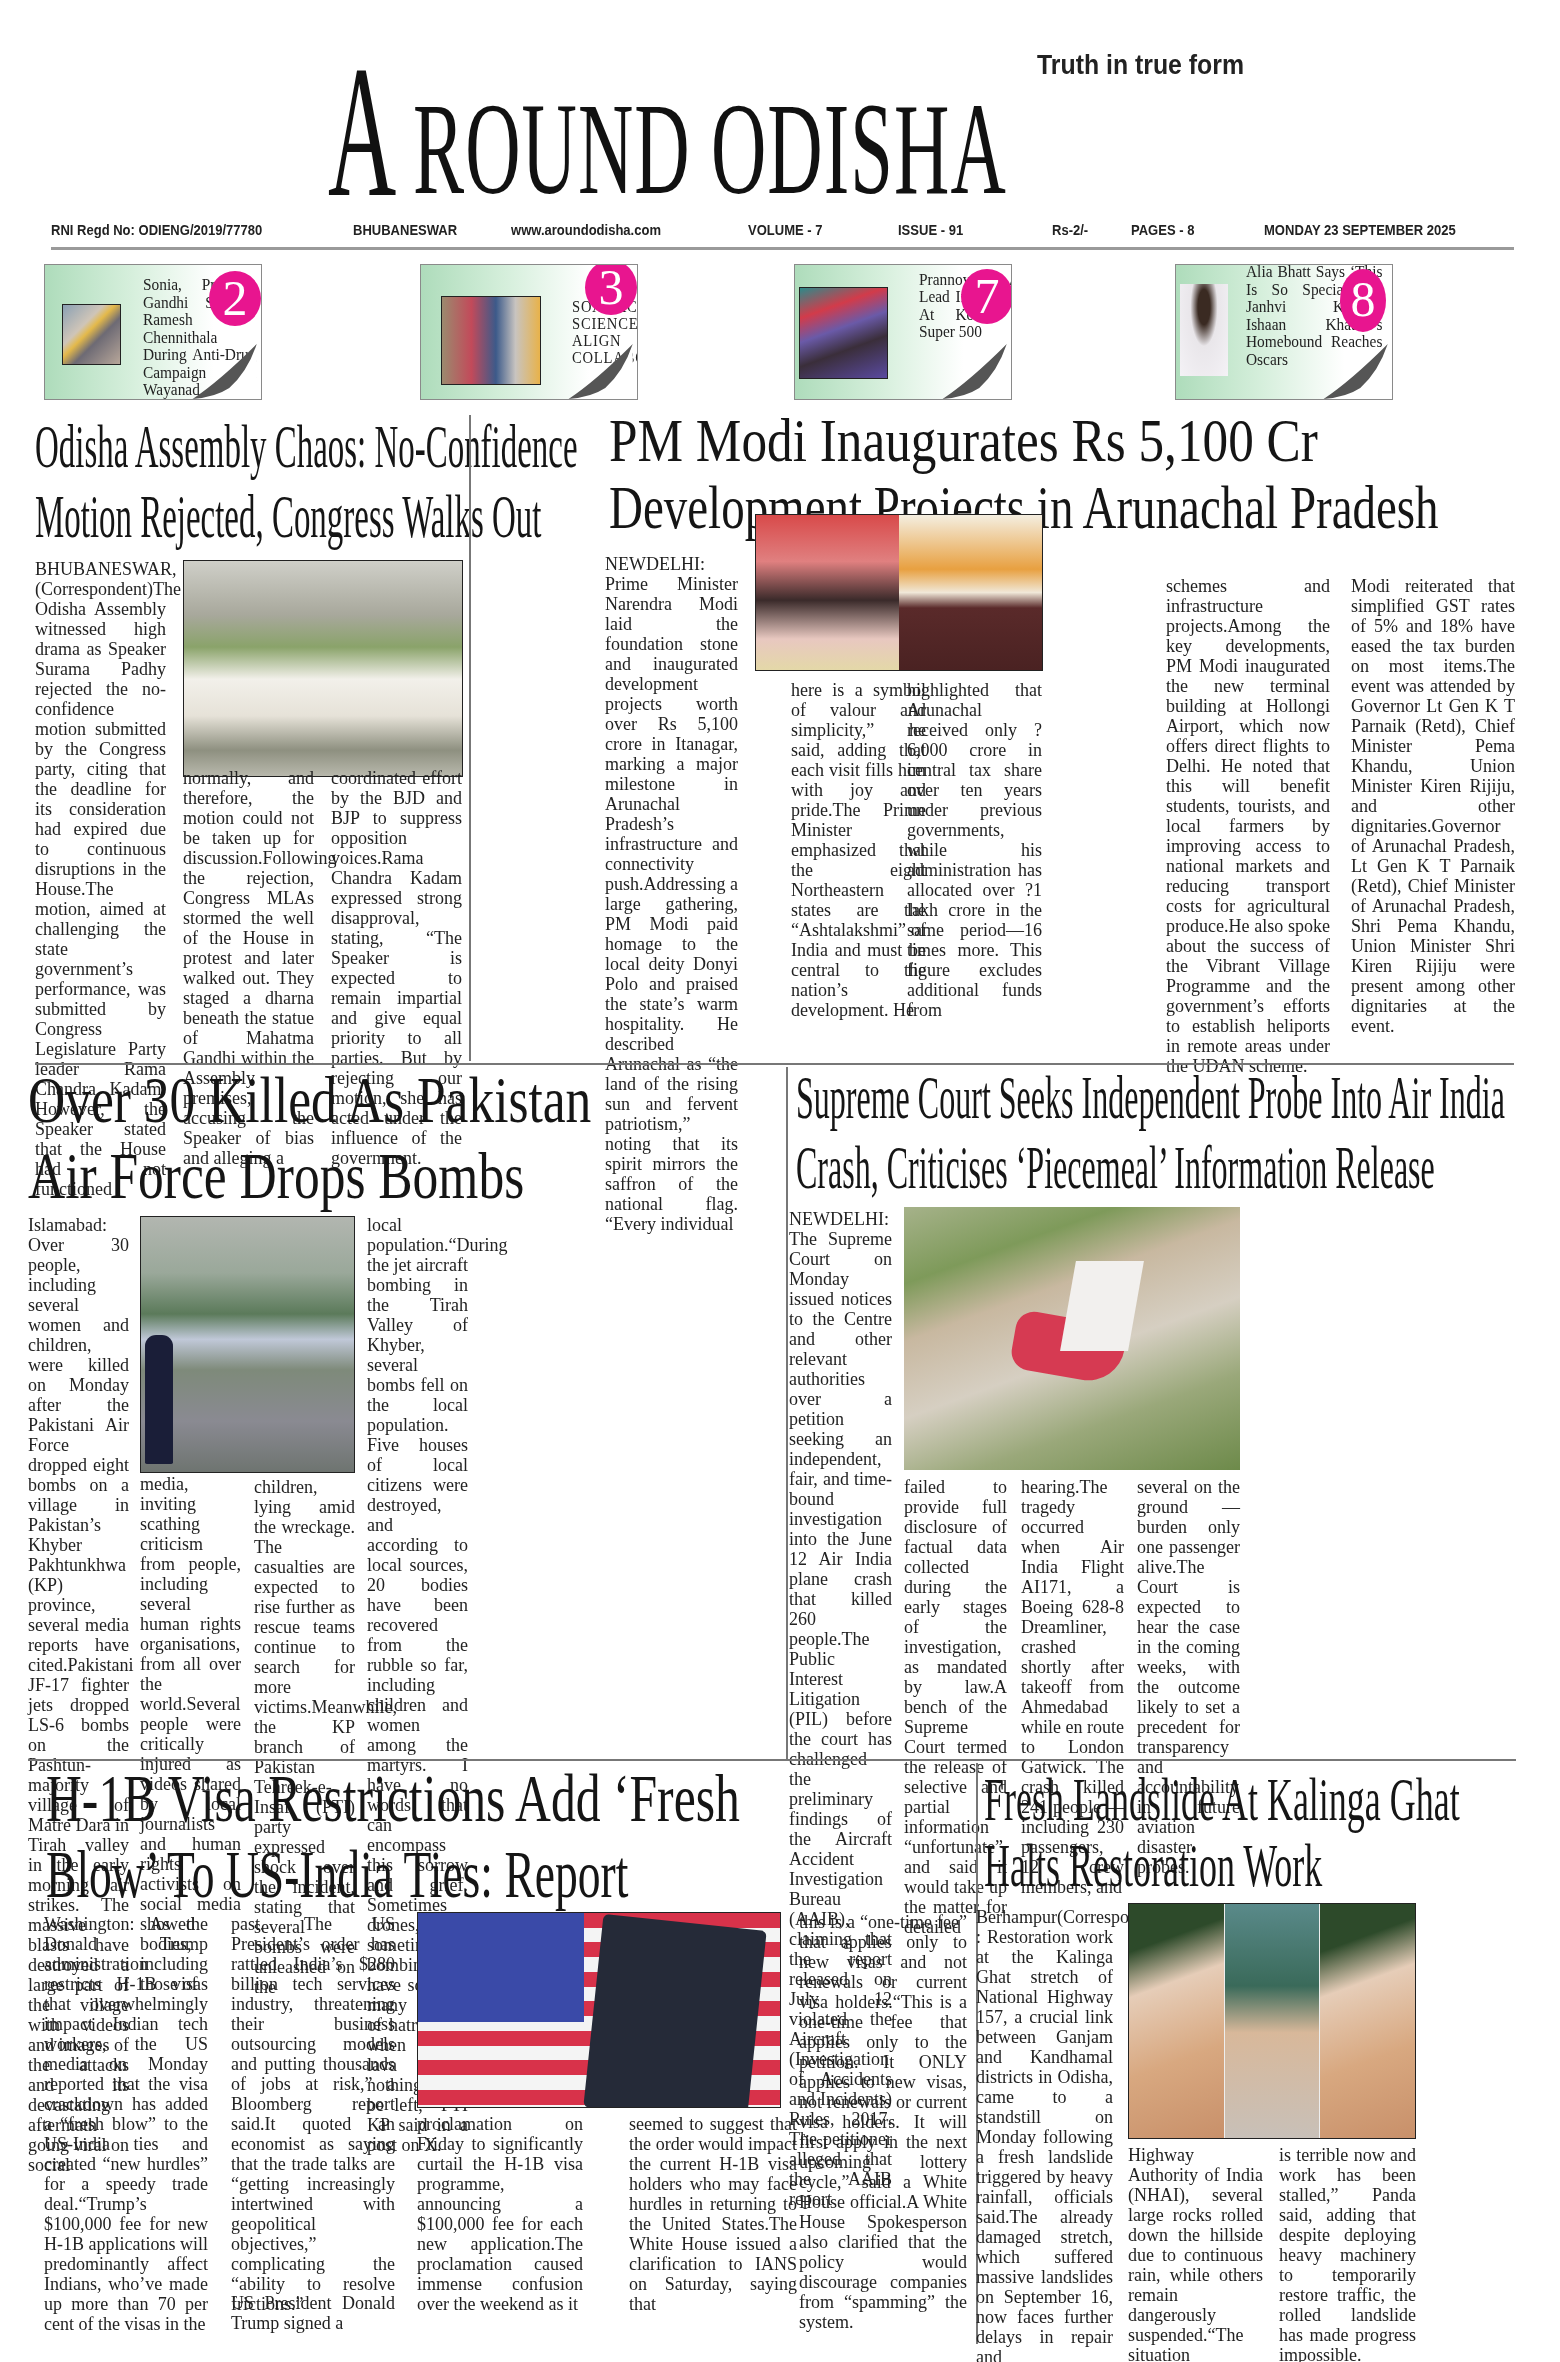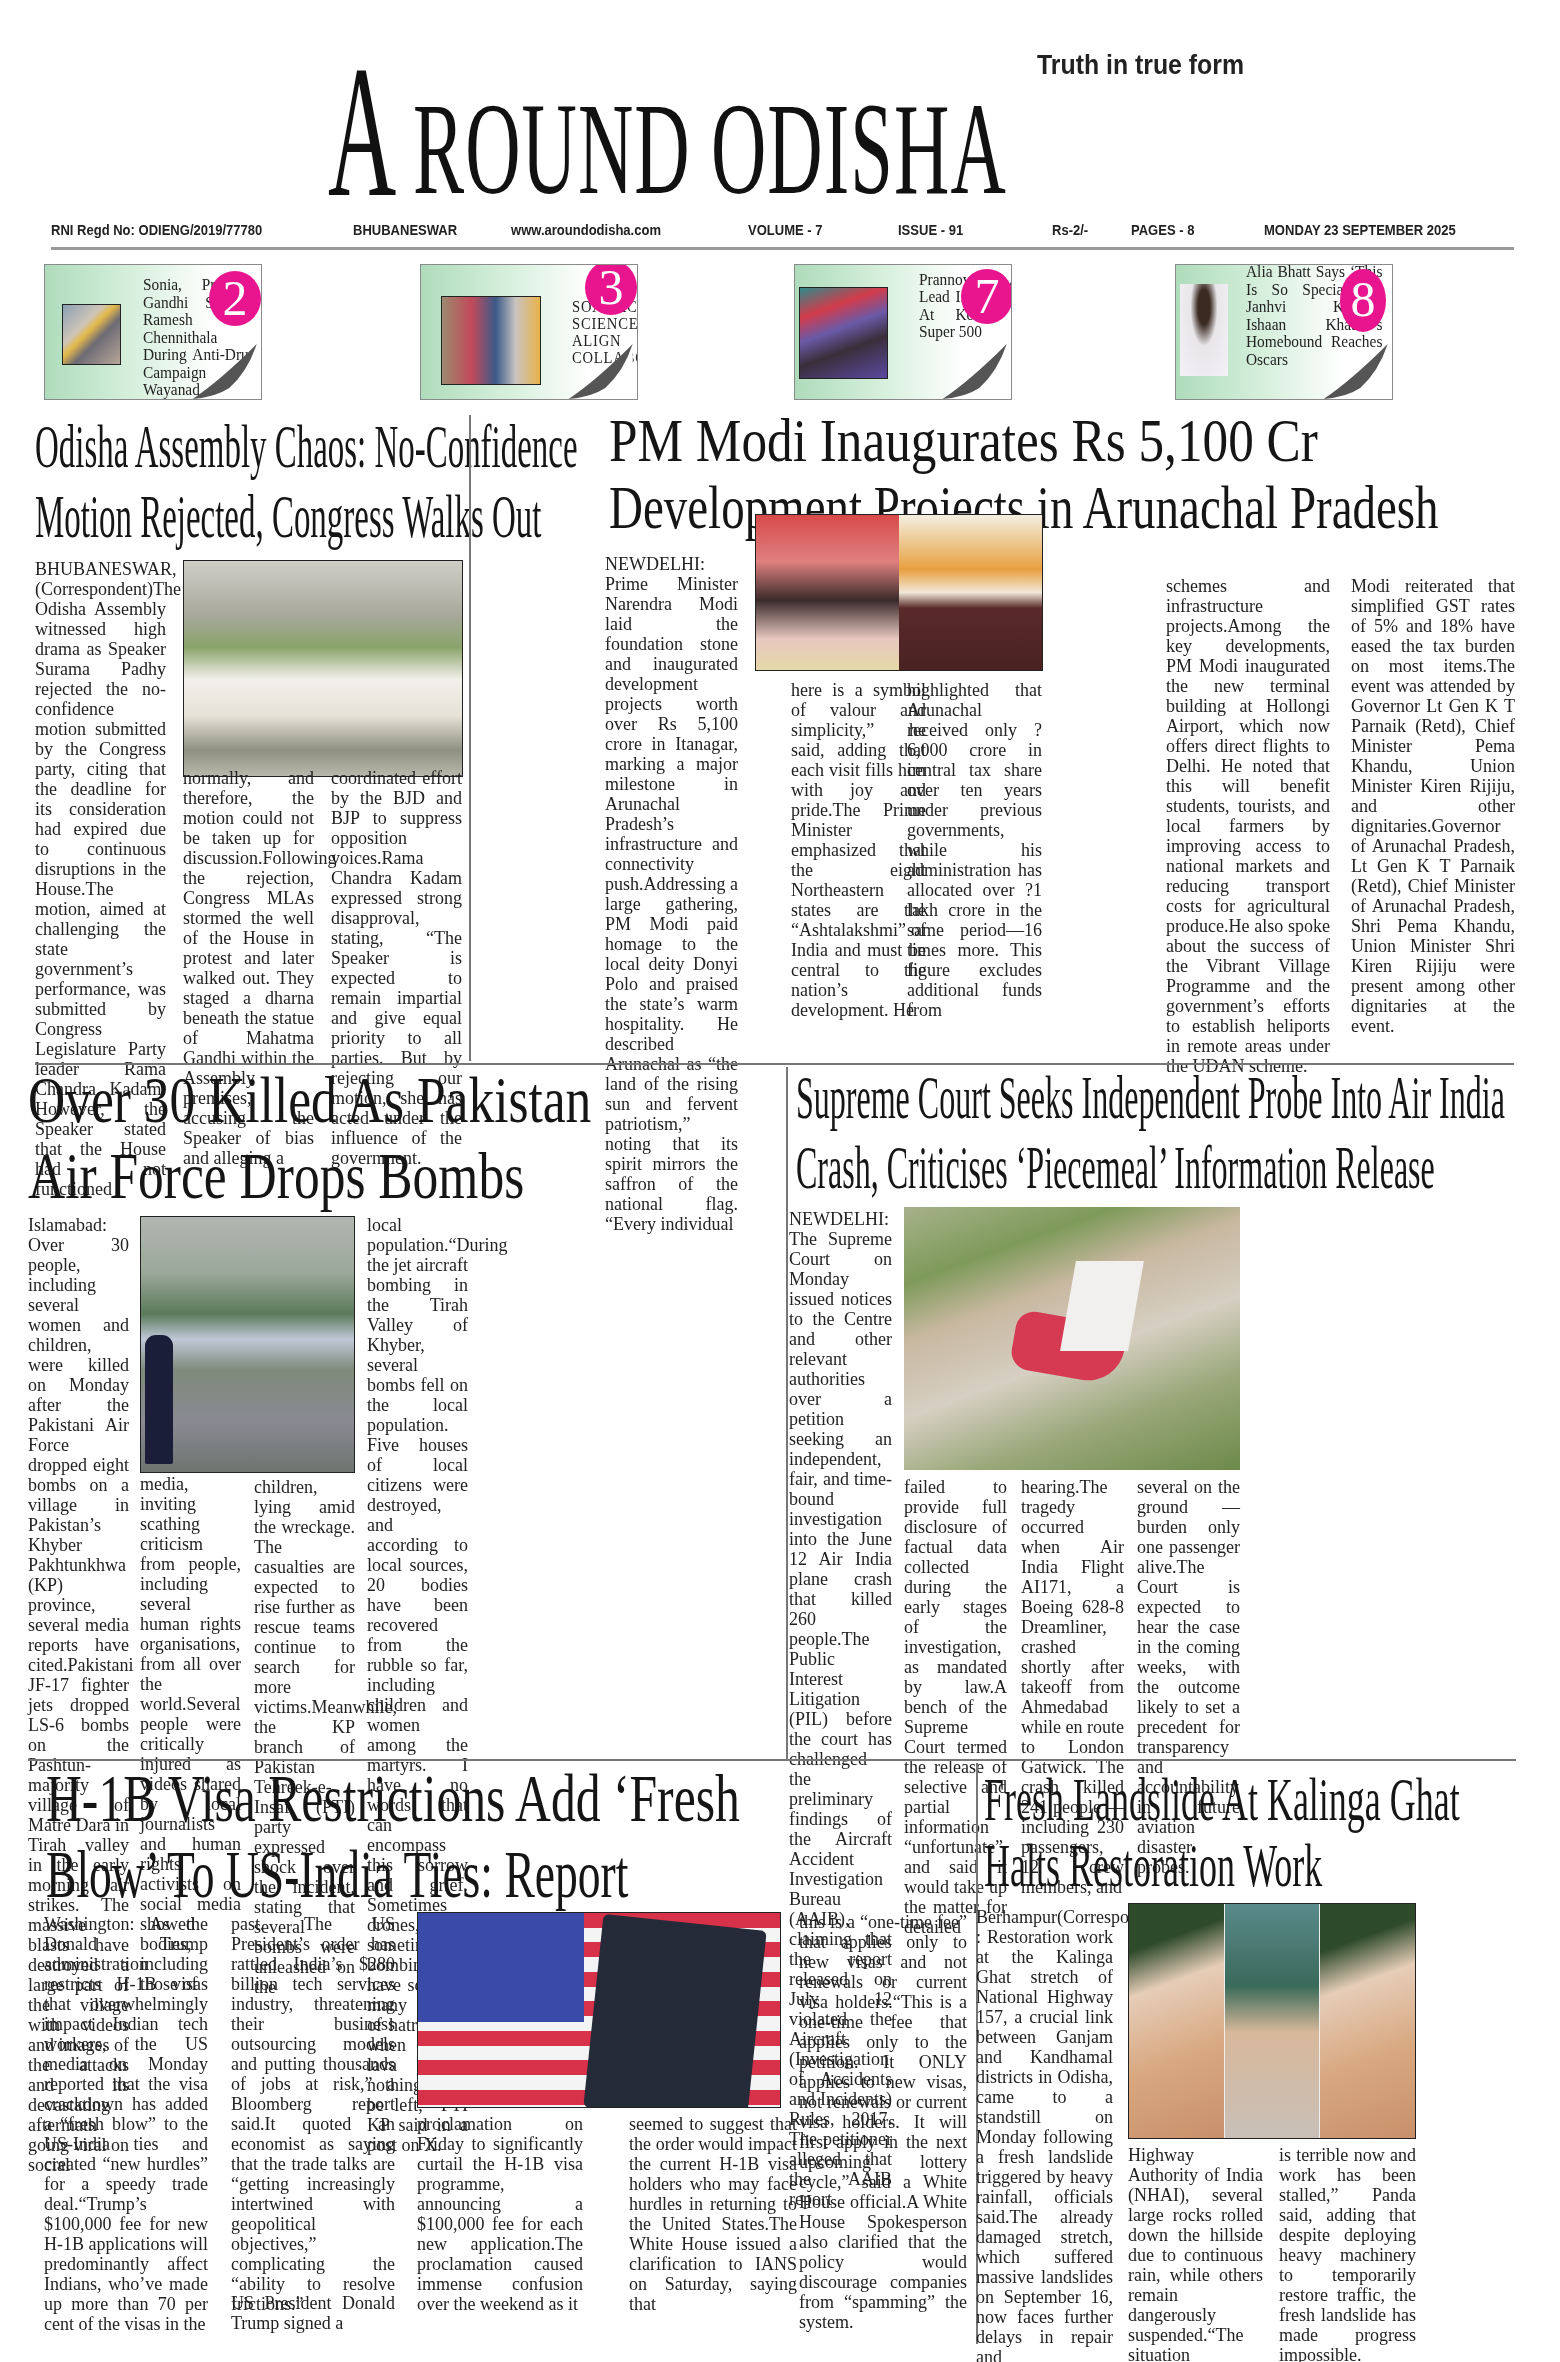--- a/index.html
+++ b/index.html
@@ -168,15 +168,15 @@
 <div>
   <div class="hl" style="left:984px;top:1765px;font-size:61px;line-height:70px;transform:scaleX(0.59);">Fresh Landslide At Kalinga Ghat</div>
   <div class="hl" style="left:984px;top:1831px;font-size:61px;line-height:70px;transform:scaleX(0.59);">Halts Restoration Work</div>
   <div class="col" style="left:976px;top:1907px;width:137px;height:436px;">Berhampur(Correspondent) : Restoration work at the Kalinga Ghat stretch of National Highway 157, a crucial link between Ganjam and Kandhamal districts in Odisha, came to a standstill on Monday following a fresh landslide triggered by heavy rainfall, officials said.The already damaged stretch, which suffered massive landslides on September 16, now faces further delays in repair and reopening.According to Bankim Chandra Panda, Chief Construction Engineer of the National</div>
   <div class="photo" style="left:1128px;top:1903px;width:288px;height:236px;display:flex;">
     <div style="flex:1;background:linear-gradient(160deg,#2d4a2a 0%,#2d4a2a 18%,#e6cdb8 35%,#d8a880 65%,#c8906a 100%);"></div>
     <div style="flex:1;background:linear-gradient(180deg,#5a8a8a 0%,#3a6a5a 35%,#d8b89a 55%,#c8c0b8 100%);border-left:1.8px solid #eee;border-right:1.8px solid #eee;"></div>
     <div style="flex:1;background:linear-gradient(160deg,#2d4a2a 0%,#2d4a2a 18%,#e6cdb8 35%,#d8a880 65%,#c8906a 100%);"></div>
   </div>
   <div class="col" style="left:1128px;top:2145px;width:135px;height:198px;">Highway Authority of India (NHAI), several large rocks rolled down the hillside due to continuous rain, while others remain dangerously suspended.“The situation</div>
-  <div class="col" style="left:1279px;top:2145px;width:137px;height:198px;">is terrible now and work has been stalled,” Panda said, adding that despite deploying heavy machinery to temporarily restore traffic, the fresh landslide has made progress impossible.</div>
+  <div class="col" style="left:1279px;top:2145px;width:137px;height:198px;">is terrible now and work has been stalled,” Panda said, adding that despite deploying heavy machinery to temporarily restore traffic, the rolled landslide has made progress impossible.</div>
 </div>
 
 
 </body></html>

